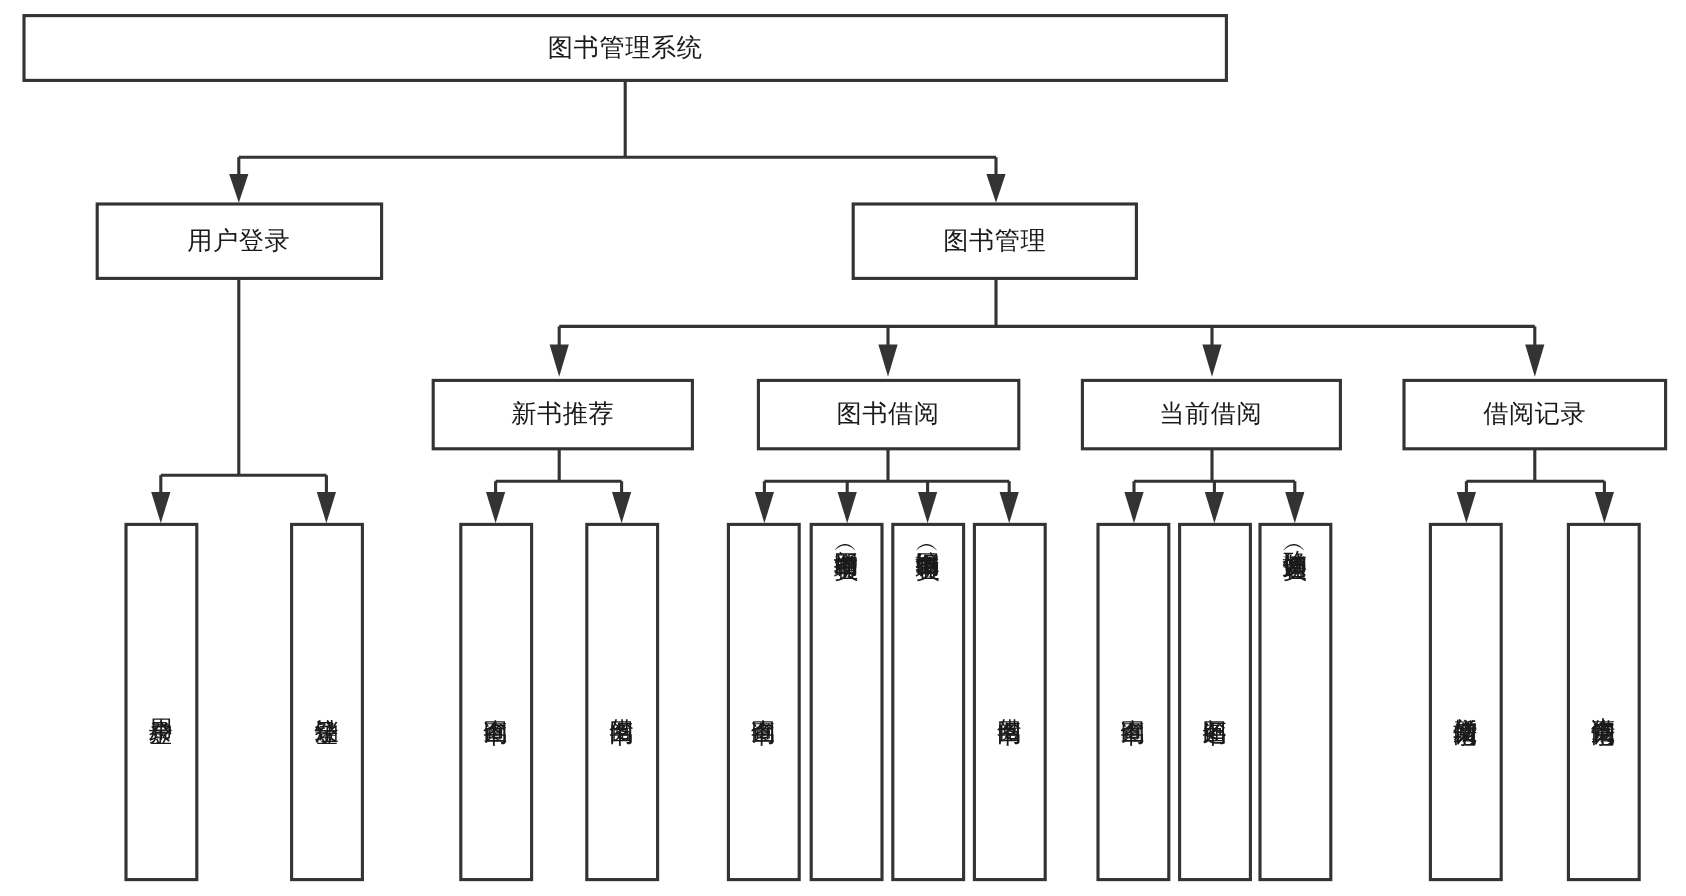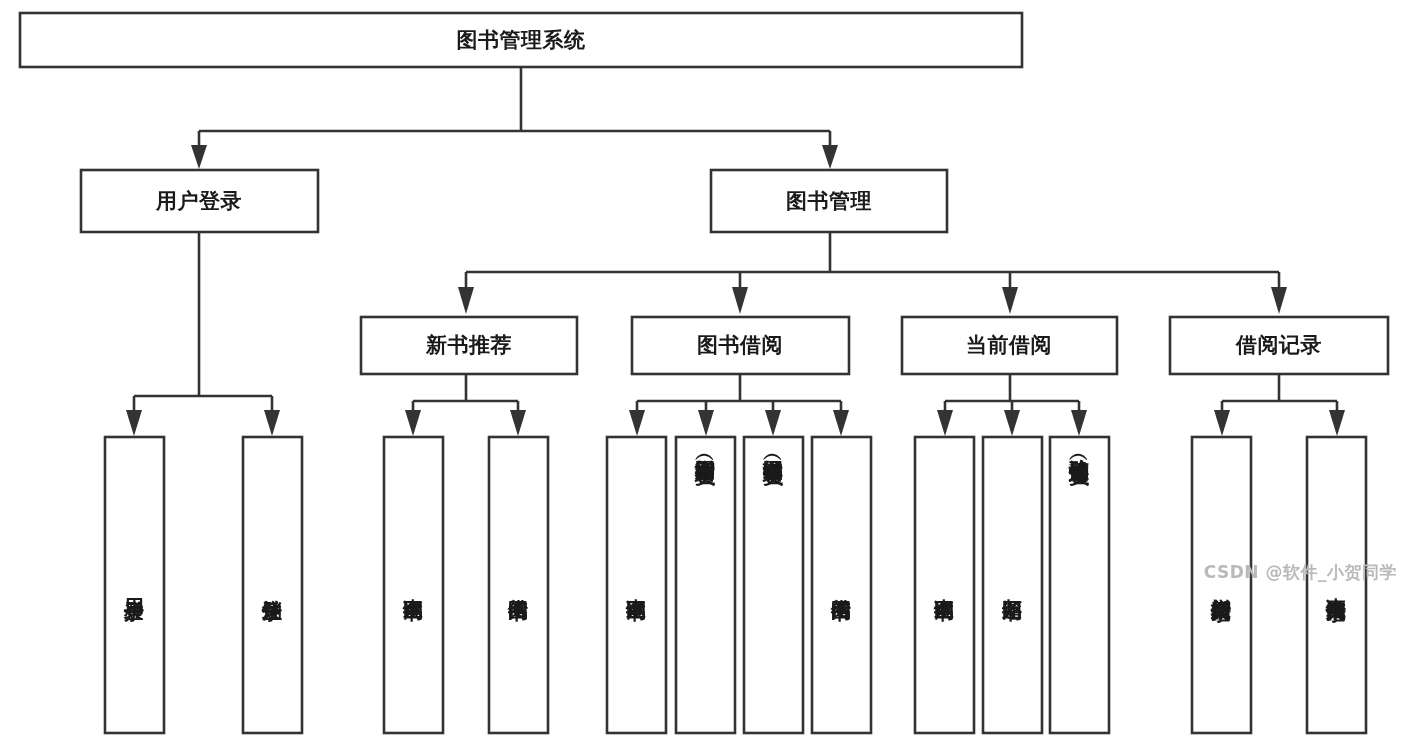--- a/index.html
+++ b/index.html
@@ -11,21 +11,20 @@
     width: 1405px;
     height: 747px;
     overflow: hidden;
     font-family: "DejaVu Sans", "Liberation Sans", sans-serif;
   }
   #diagram-root {
     position: relative;
     width: 1405px;
     height: 590px;
     background: #ffffff;
-    font-weight: bold;
   }
   svg#flow {
     position: absolute;
     left: 0;
     top: 0;
     width: 1405px;
     height: 747px;
     display: block;
   }
   .node-box {
@@ -236,15 +235,14 @@
     <span class="vert-text" style="padding-top:6px;">确认归还（管理员）</span>
   </div>
 
   <div class="vert-text-wrap" style="left:1192px; top:437px; width:59px; height:296px;">
     <span class="vert-text">新增借阅记录</span>
   </div>
   <div class="vert-text-wrap" style="left:1307px; top:437px; width:59px; height:296px;">
     <span class="vert-text">查询借阅记录</span>
   </div>
 
-  <div class="watermark">CSDN @软件_小贺同学</div>
 
 </div>
 
 </body></html>

